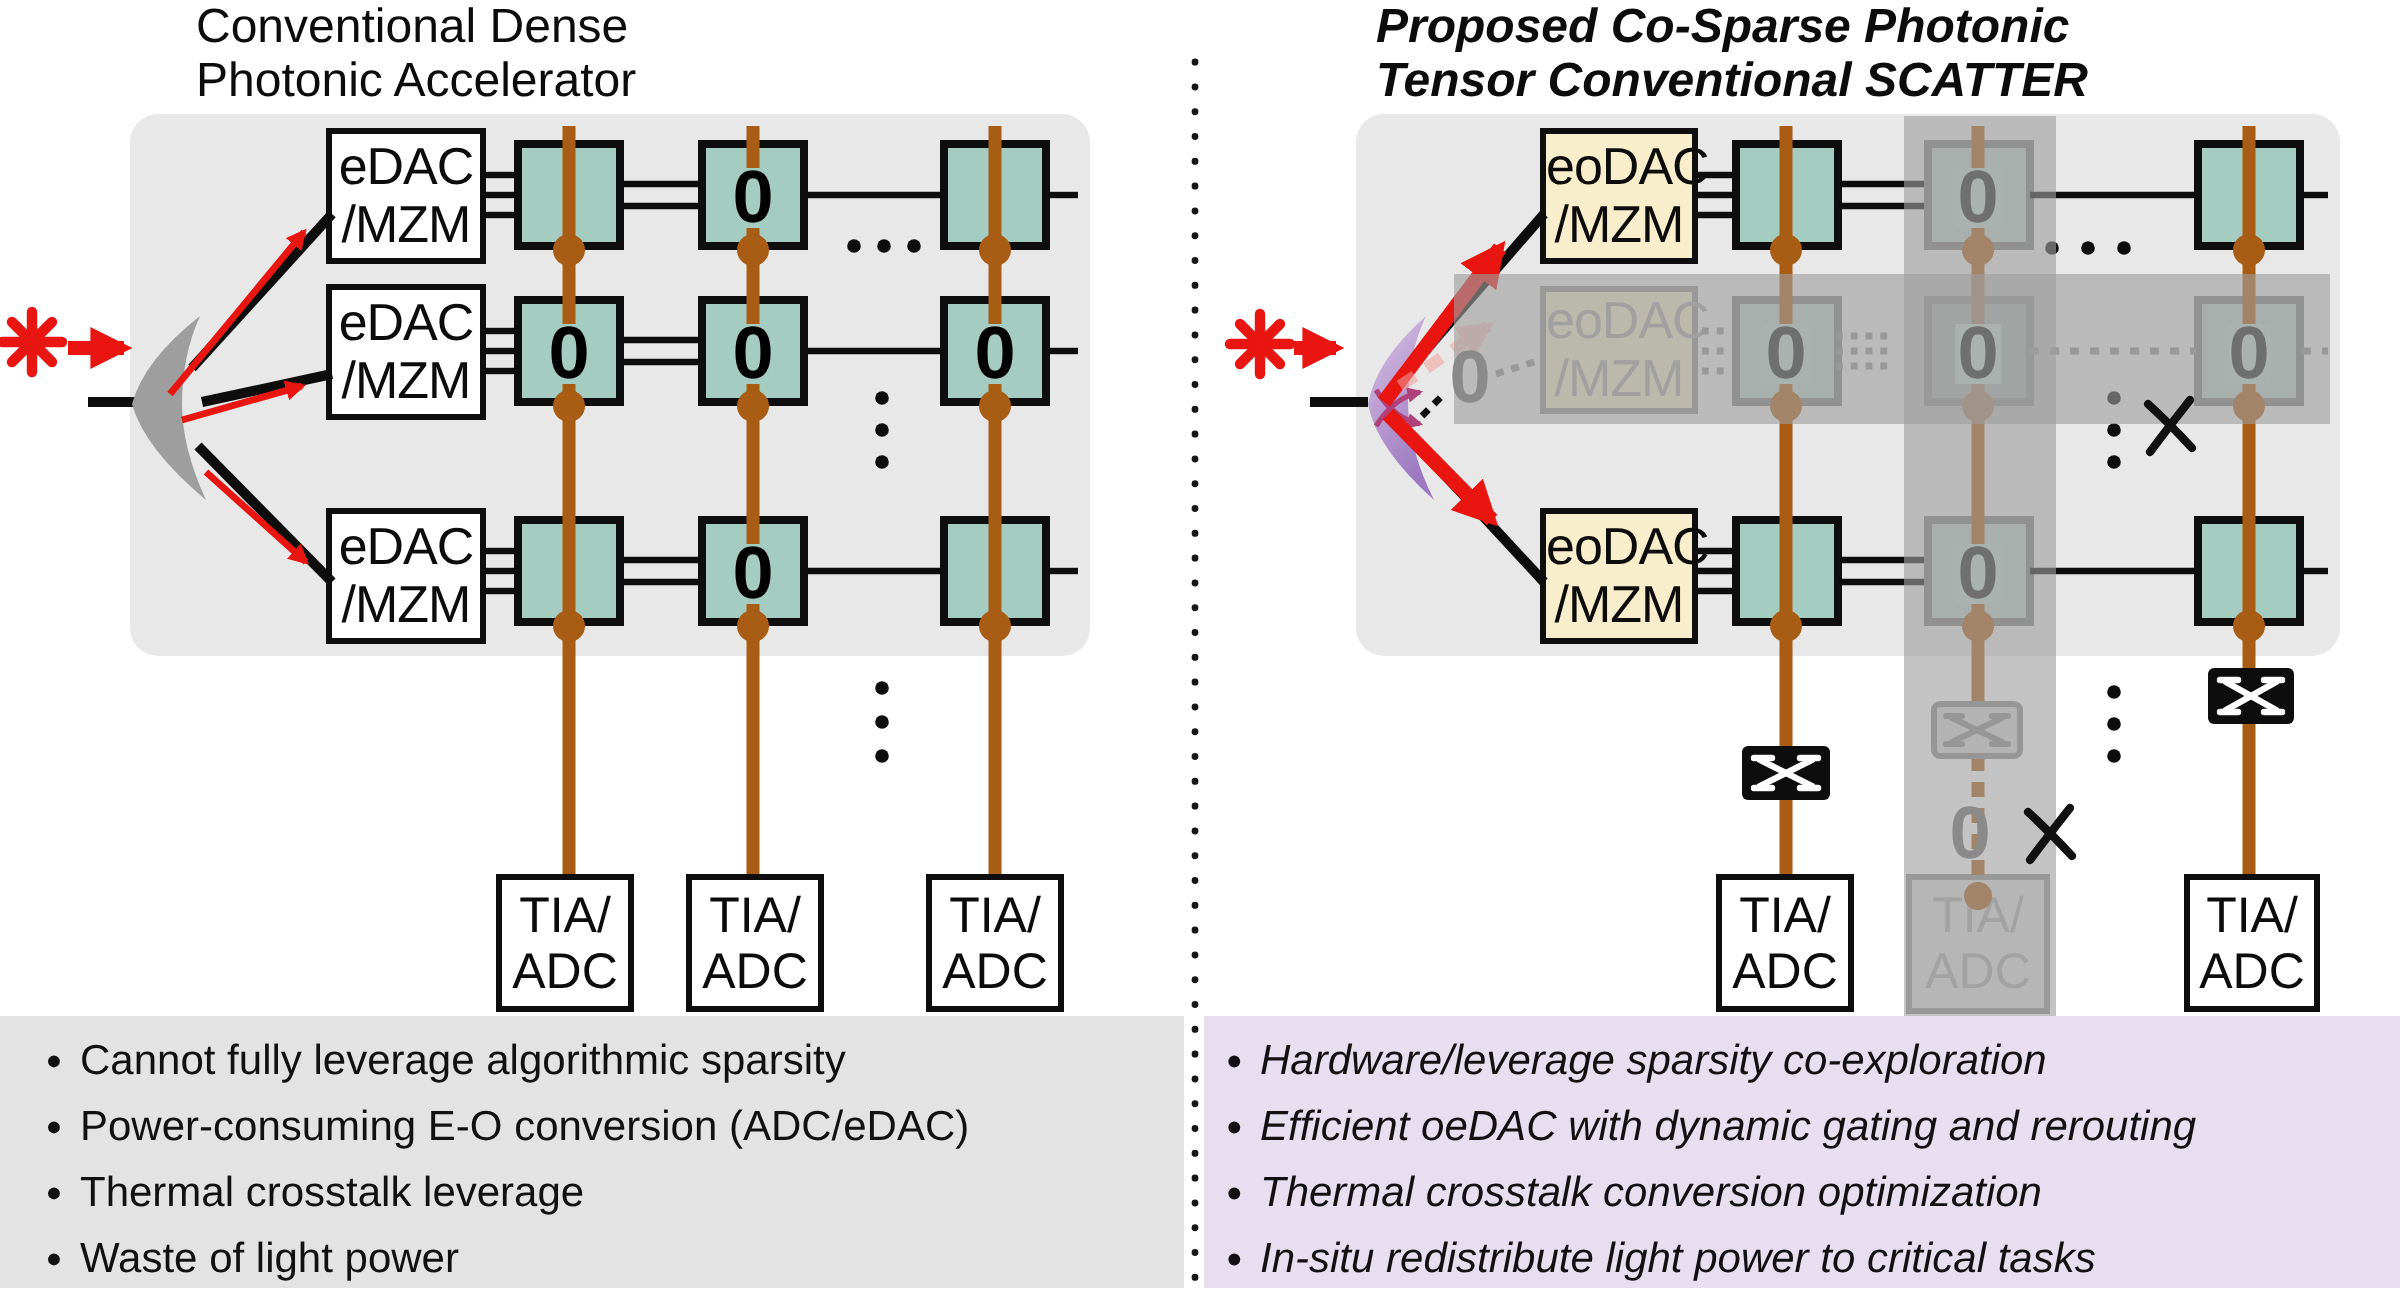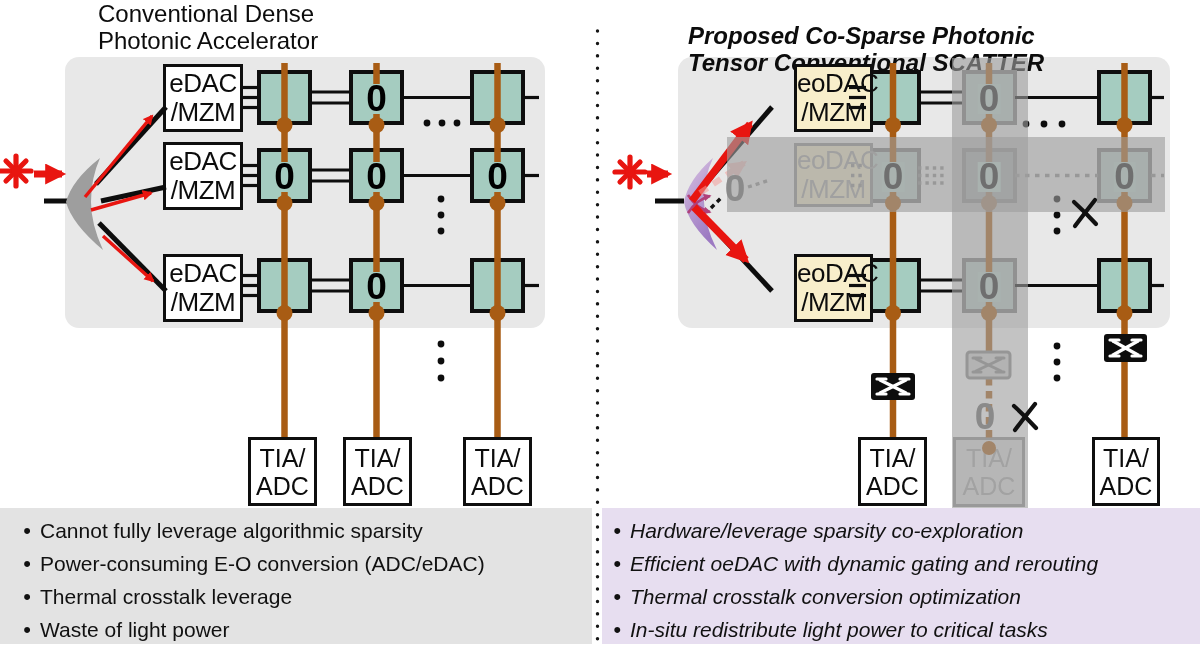--- a/index.html
+++ b/index.html
@@ -1,27 +1,27 @@
 <!DOCTYPE html>
 <html><head>
 <meta charset="utf-8">
 <style>
   html,body{margin:0;padding:0;background:#fff;}
   #stage{position:relative;width:1200px;height:646px;background:#fff;overflow:hidden;
          font-family:"Liberation Sans",sans-serif;}
   .abs{position:absolute;}
   .panel{background:#e8e8e8;border-radius:14px;}
   .title{text-align:left;color:#0c0c0c;font-size:24px;line-height:26.5px;white-space:nowrap;}
-  .title.it{font-style:italic;font-weight:bold;margin-top:22px;}
+  .title.it{font-style:italic;font-weight:bold;}
   .sq{box-sizing:border-box;border:4.5px solid #0e0e0e;background:#a5ccc0;}
   .sq.gray{border-color:#7d7d7d;background:#b7cbc5;}
   .dacbox{box-sizing:border-box;border:3.5px solid #0e0e0e;background:#fff;display:flex;
           flex-direction:column;justify-content:center;text-align:center;color:#0c0c0c;
           font-size:26px;line-height:29px;letter-spacing:-0.5px;}
-  .dacbox.cream{background:#f8eecb;margin-left:24px;}
+  .dacbox.cream{background:#f8eecb;}
   .dacbox.gray{border-color:#8f8f8f;color:#a2a2a2;background:#e9e1c2;}
   .tiabox{box-sizing:border-box;border:3.5px solid #0e0e0e;background:#fff;display:flex;
           flex-direction:column;justify-content:center;text-align:center;color:#0c0c0c;
           font-size:25px;line-height:28px;}
   .tiabox.gray{border-color:#929292;color:#a8a8a8;background:#dedede;}
   .zr{position:absolute;transform:translate(-50%,-50%);font-weight:700;font-size:37px;
       line-height:30px;padding:0 1px;color:#000;background:#a5ccc0;}
   .zr.g{color:#6f6f6f;background:#a9b2af;}
   .zr.w{color:#8a8a8a;background:transparent;}
   .strip{box-sizing:border-box;}

